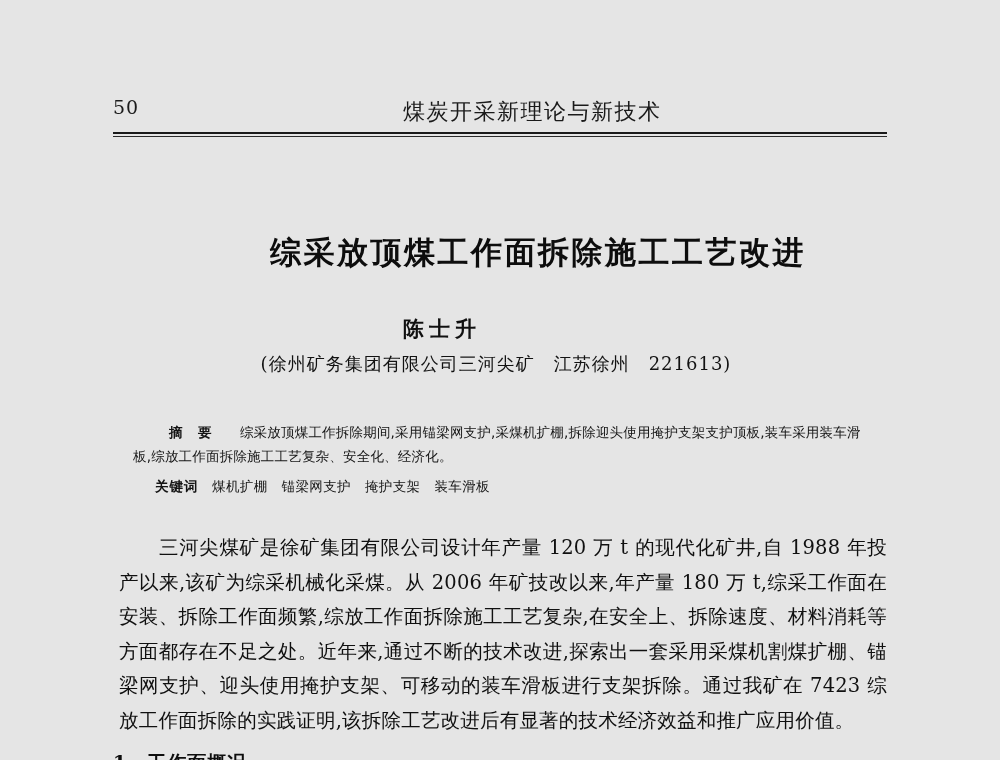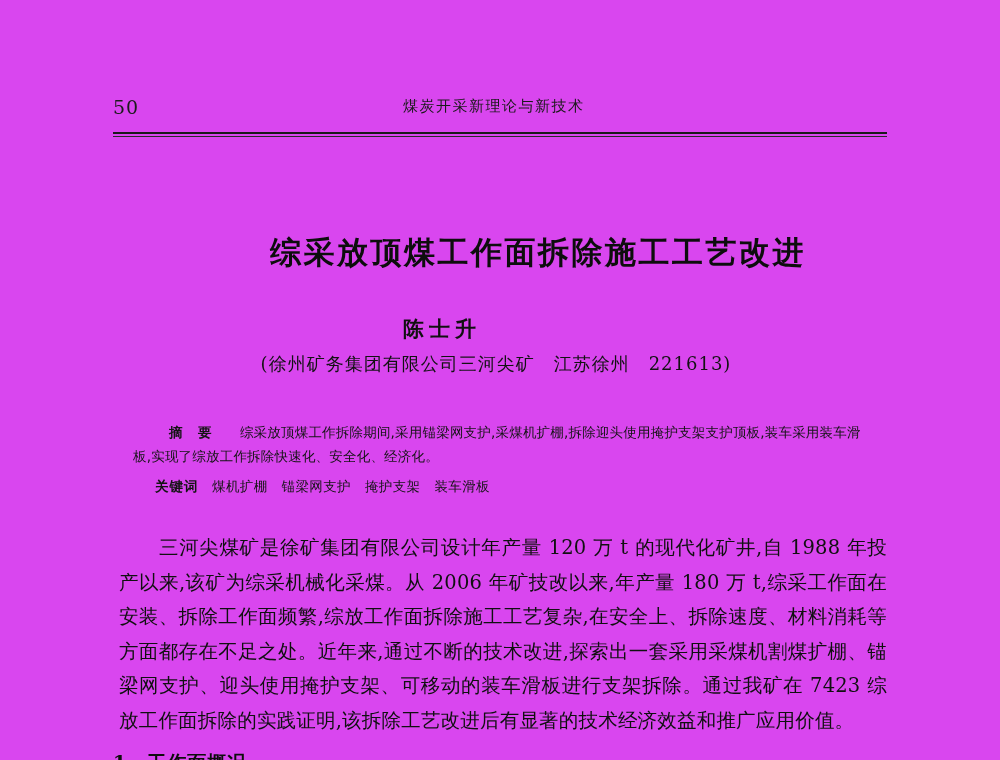--- a/index.html
+++ b/index.html
@@ -12,21 +12,21 @@
     height: 760px;
     font-family: "DejaVu Sans", "Liberation Sans", sans-serif;
     color: #111111;
     overflow: hidden;
     position: relative;
   }
   .page {
     position: relative;
     width: 1000px;
     height: 760px;
-    background: #d946ef;
+    background: #e5e5e5;
   }
 
   
   .header {
     position: absolute;
     left: 113px;
     top: 96px;
     width: 774px;
     height: 28px;
   }
@@ -36,21 +36,21 @@
     top: 0;
     font-size: 19px;
     font-family: "DejaVu Serif", "Liberation Serif", serif;
     letter-spacing: 1px;
     color: #1b1b1b;
   }
   .header .running-title {
     position: absolute;
     left: 290px;
     top: 1px;
-    font-size: 15px;
+    font-size: 22px;
     font-family: "DejaVu Sans", "Liberation Sans", sans-serif;
     letter-spacing: 1.5px;
     color: #1a1a1a;
     white-space: nowrap;
   }
   .rule-group {
     position: absolute;
     left: 113px;
     top: 132px;
     width: 774px;
@@ -200,21 +200,21 @@
     <div class="rule-thin"></div>
   </div>
 
   <div class="doc-title">综采放顶煤工作面拆除施工工艺改进</div>
 
   <div class="author">陈士升</div>
 
   <div class="affiliation">(徐州矿务集团有限公司三河尖矿　江苏徐州　221613)</div>
 
   <div class="abstract-block">
-    <p class="abstract-p"><span class="lead">摘　要</span>　　<span class="abs-text">综采放顶煤工作拆除期间,采用锚梁网支护,采煤机扩棚,拆除迎头使用掩护支架支护顶板,装车采用装车滑板,实现了综放工作拆除快速化、安全化、经济化。</span></p>
+    <p class="abstract-p"><span class="lead">摘　要</span>　　<span class="abs-text">综采放顶煤工作拆除期间,采用锚梁网支护,采煤机扩棚,拆除迎头使用掩护支架支护顶板,装车采用装车滑板,综放工作面拆除施工工艺复杂、安全化、经济化。</span></p>
   </div>
 
   <div class="keywords">
     <span class="lead">关键词</span>　<span class="kw">煤机扩棚　锚梁网支护　掩护支架　装车滑板</span>
   </div>
 
   <div class="body-text">
     <p>三河尖煤矿是徐矿集团有限公司设计年产量 120 万 t 的现代化矿井,自 1988 年投产以来,该矿为综采机械化采煤。从 2006 年矿技改以来,年产量 180 万 t,综采工作面在安装、拆除工作面频繁,综放工作面拆除施工工艺复杂,在安全上、拆除速度、材料消耗等方面都存在不足之处。近年来,通过不断的技术改进,探索出一套采用采煤机割煤扩棚、锚梁网支护、迎头使用掩护支架、可移动的装车滑板进行支架拆除。通过我矿在 7423 综放工作面拆除的实践证明,该拆除工艺改进后有显著的技术经济效益和推广应用价值。</p>
   </div>
 

